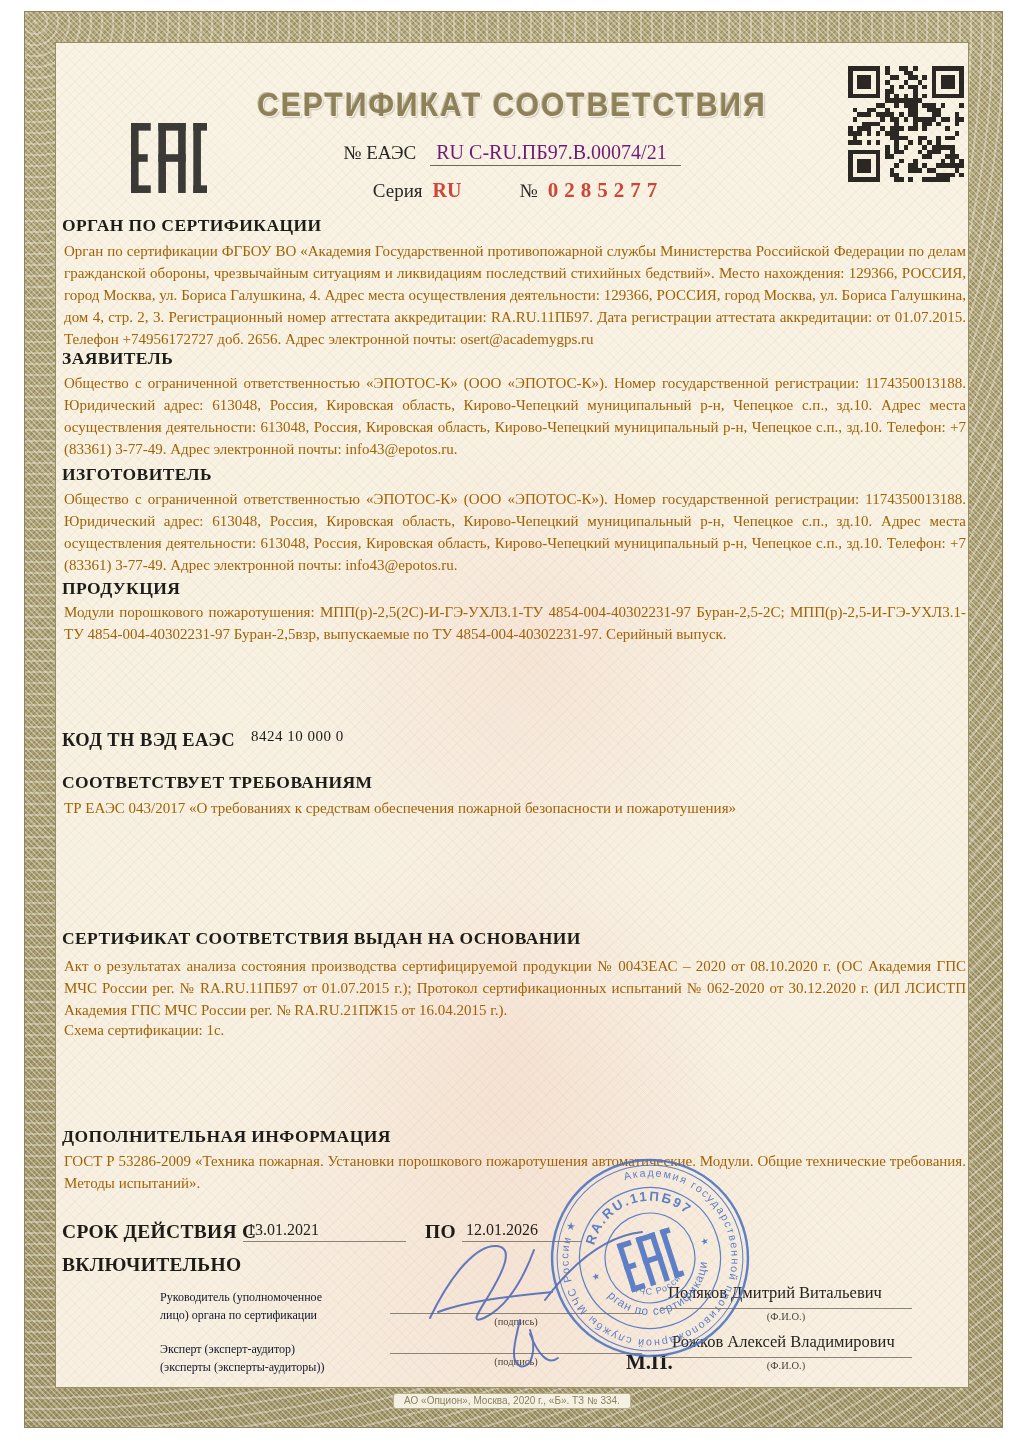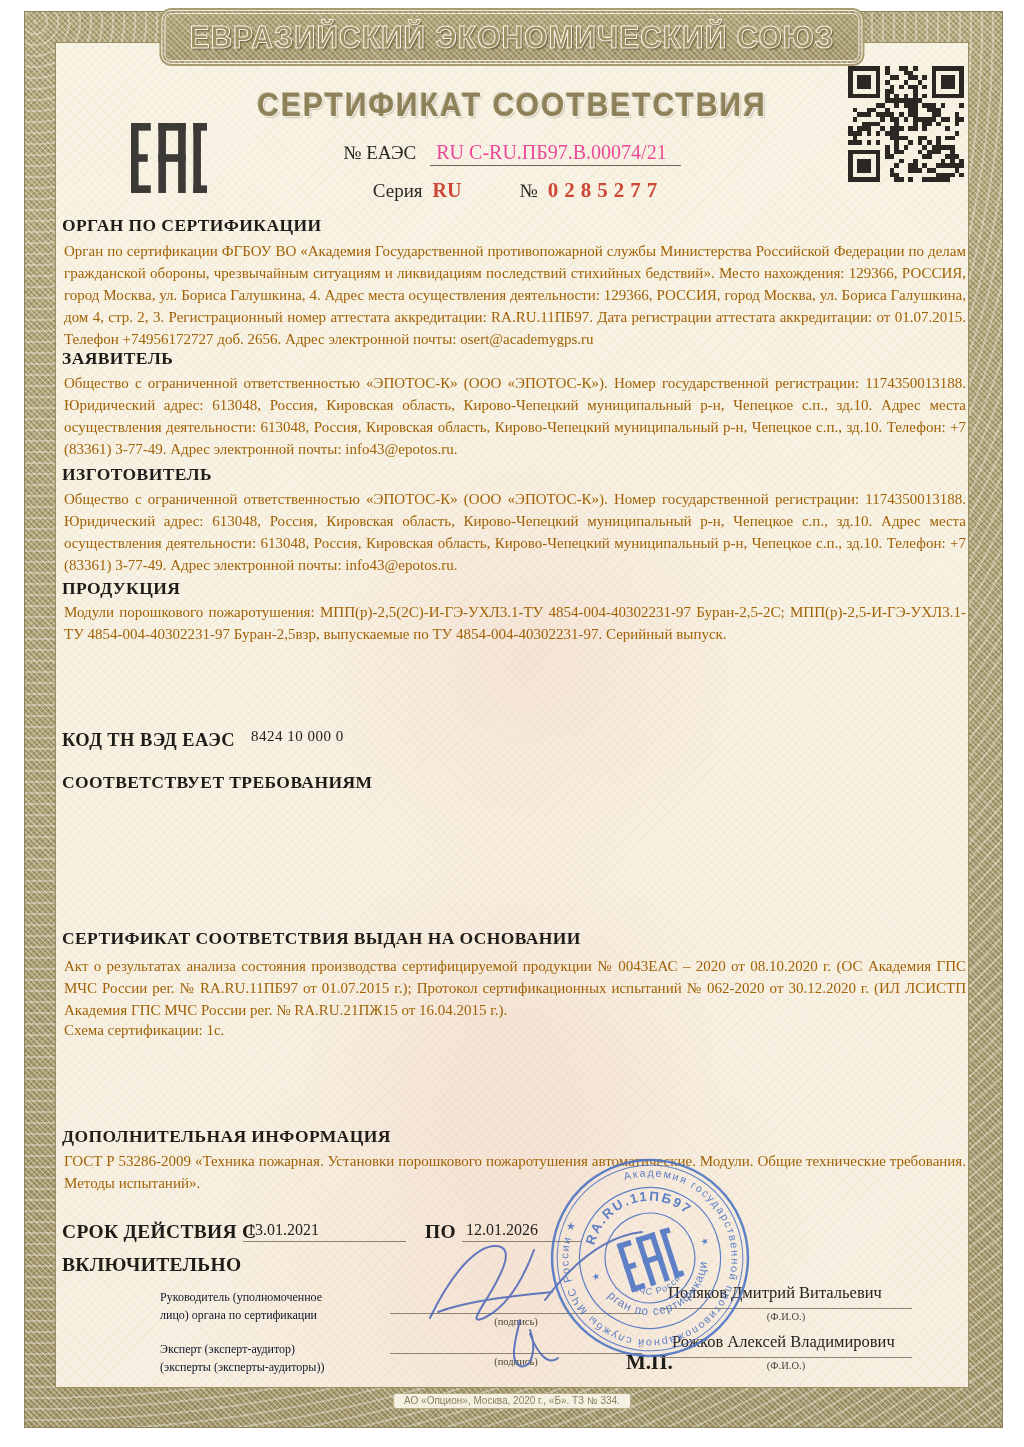--- a/index.html
+++ b/index.html
@@ -35,21 +35,21 @@
      -webkit-text-stroke:1px #f7f4e8;
      text-shadow:1px 1px 0 #6e6542, 2px 2px 1px rgba(90,80,45,.45);
      transform:scaleY(1.05);}
   .doc-title{position:absolute;left:0;right:0;top:88px;text-align:center;
      font-family:"Liberation Sans", sans-serif;font-weight:bold;font-size:30px;letter-spacing:2px;
      color:#8e8157;text-shadow:1px 1px 0 rgba(255,255,255,.65), -1px -1px 0 rgba(96,85,50,.35), 2px 2px 1px rgba(96,85,50,.25);
      transform:scaleY(1.08);}
   .certno-row{position:absolute;left:0;right:0;top:141px;text-align:center;font-size:19px;}
   .certno-label{color:#2a2824;}
   .certno-value{display:inline-block;margin-left:14px;padding:0 14px 1px 6px;border-bottom:1.5px solid #6d675c;
-     font-size:20px;color:#ec4899;}
+     font-size:20px;color:#701a75;}
   .series-row{position:absolute;left:12px;right:0;top:178px;text-align:center;font-size:19px;color:#2a2824;}
   .series-value{color:#cd4636;font-weight:bold;margin-left:10px;font-size:20px;}
   .series-no-sign{margin-left:58px;}
   .series-number{color:#cd4636;font-weight:bold;letter-spacing:6px;margin-left:10px;font-size:21px;
      font-family:"Liberation Serif", serif;}
   .eac-logo{position:absolute;left:131px;top:116px;}
   .qr{position:absolute;left:848px;top:66px;width:116px;height:116px;}
   
   .sec-title{position:absolute;left:62px;font-weight:bold;font-size:17.5px;letter-spacing:.4px;color:#1e1c18;
      white-space:nowrap;}
@@ -72,23 +72,20 @@
      font-family:Liberation Sans, sans-serif;font-size:10px;color:#8a8060;white-space:nowrap;}
 </style>
 </head>
 <body>
 
 <div class="page">
   <div class="frame">
     <div class="inner"></div>
   </div>
 
-  <div class="banner">
-    <div class="banner-text">ЕВРАЗИЙСКИЙ ЭКОНОМИЧЕСКИЙ СОЮЗ</div>
-  </div>
 
   <div class="eac-logo">
     <svg width="76" height="84" viewBox="0 0 100 92">
       <g fill="#3b3a37">
         <rect x="0" y="0" width="10" height="92"></rect>
           <rect x="0" y="0" width="26" height="10"></rect>
         <rect x="0" y="41" width="22" height="10"></rect>
           <rect x="0" y="82" width="26" height="10"></rect>
         <rect x="36" y="0" width="10" height="92"></rect>
           <rect x="62" y="0" width="10" height="92"></rect>
@@ -415,20 +412,21 @@
 
   <div class="sec-title" style="top:464px">ИЗГОТОВИТЕЛЬ</div>
   <div class="sec-body" style="top:489px">Общество с ограниченной ответственностью «ЭПОТОС-К» (ООО «ЭПОТОС-К»). Номер государственной регистрации: 1174350013188. Юридический адрес: 613048, Россия, Кировская область, Кирово-Чепецкий муниципальный р-н, Чепецкое с.п., зд.10. Адрес места осуществления деятельности: 613048, Россия, Кировская область, Кирово-Чепецкий муниципальный р-н, Чепецкое с.п., зд.10. Телефон: +7 (83361) 3-77-49. Адрес электронной почты: info43@epotos.ru.</div>
 
   <div class="sec-title" style="top:578px">ПРОДУКЦИЯ</div>
   <div class="sec-body" style="top:602px">Модули порошкового пожаротушения: МПП(р)-2,5(2С)-И-ГЭ-УХЛ3.1-ТУ 4854-004-40302231-97 Буран-2,5-2С; МПП(р)-2,5-И-ГЭ-УХЛ3.1-ТУ 4854-004-40302231-97 Буран-2,5взр, выпускаемые по ТУ 4854-004-40302231-97. Серийный выпуск.</div>
 
   <div class="sec-title" style="top:728px;font-size:18.5px"><span>КОД ТН ВЭД ЕАЭС</span><span class="code-value">8424 10 000 0</span></div>
 
   <div class="sec-title" style="top:772px">СООТВЕТСТВУЕТ ТРЕБОВАНИЯМ</div>
+  <div class="sec-body" style="top:798px">ТР ЕАЭС 043/2017 «О требованиях к средствам обеспечения пожарной безопасности и пожаротушения»</div>
 
   <div class="sec-title" style="top:928px">СЕРТИФИКАТ СООТВЕТСТВИЯ  ВЫДАН НА ОСНОВАНИИ</div>
   <div class="sec-body" style="top:956px">Акт о результатах анализа состояния производства сертифицируемой продукции № 0043ЕАС – 2020 от 08.10.2020 г. (ОС Академия ГПС МЧС России рег. № RA.RU.11ПБ97 от 01.07.2015 г.); Протокол сертификационных испытаний № 062-2020 от 30.12.2020 г. (ИЛ ЛСИСТП Академия ГПС МЧС России рег. № RA.RU.21ПЖ15 от 16.04.2015 г.).</div>
   <div class="sec-body" style="top:1020px">Схема сертификации: 1с.</div>
 
   <div class="sec-title" style="top:1126px">ДОПОЛНИТЕЛЬНАЯ ИНФОРМАЦИЯ</div>
   <div class="sec-body" style="top:1151px">ГОСТ Р 53286-2009 «Техника пожарная. Установки порошкового пожаротушения автоматические. Модули. Общие технические требования. Методы испытаний».</div>
 
   <div class="validity-label" style="top:1221px">СРОК ДЕЙСТВИЯ С</div>
   <div class="date-line" style="left:243px;width:155px">13.01.2021</div>

